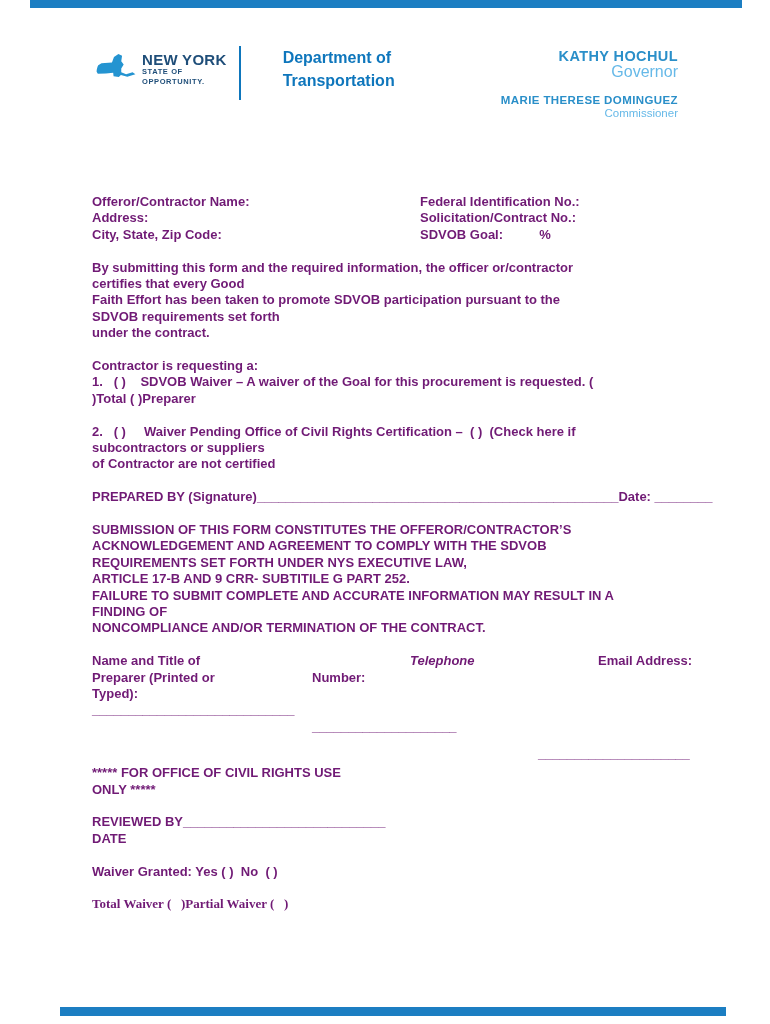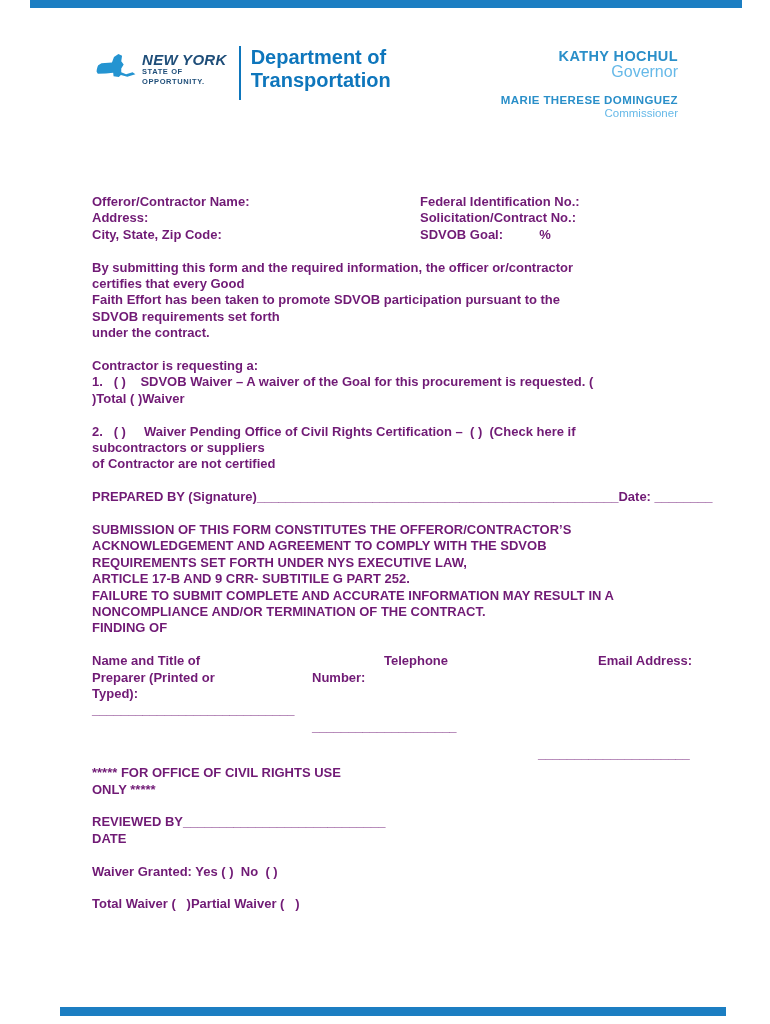--- a/index.html
+++ b/index.html
@@ -15,24 +15,24 @@
   
   .bar { position: absolute; height: 8px; background: var(--bar_blue, #1c7ec2); }
   .bar-top { top: 0; left: 30px; right: 28px; }
   .bar-bottom { bottom: 8px; left: 60px; right: 44px; height: 9px; }
 
   
   .header { position: absolute; top: 42px; left: 95px; right: 92px; height: 95px; }
   .logo { position: absolute; left: 0; top: 4px; display: flex; align-items: flex-start; }
   .state-shape { width: 42px; height: 34px; margin-top: 6px; }
   .logo-words { margin-left: 5px; margin-top: 6px; color: var(--logo_navy, #1f4e79); }
-  .logo-words .ny { font-size: 15px; font-weight: bold; line-height: 15px; letter-spacing: 0.3px; font-style: italic; }
+  .logo-words .ny { font-size: 15px; font-weight: bold; line-height: 15px; letter-spacing: 0.3px; }
   .logo-words .tag { font-size: 7.5px; font-weight: bold; line-height: 8.5px; letter-spacing: 0.6px; margin-top: 1px; }
   .logo-divider { width: 2px; height: 54px; background: var(--dept_blue, #0e76bc); margin: 0 10px 0 12px; }
-  .dept { color: var(--dept_blue, #0e76bc); font-size: 20px; font-weight: bold; line-height: 23px; }
+  .dept { color: var(--dept_blue, #0e76bc); font-size: 16px; font-weight: bold; line-height: 23px; margin-left: 32px; }
 
   .officials { position: absolute; right: 0; top: 6px; text-align: right; }
   .off-name { color: var(--name_blue, #2a8fc9); font-weight: bold; font-size: 14.5px; line-height: 16px; letter-spacing: 0.4px; }
   .off-title { color: var(--title_blue, #66b9e8); font-size: 16px; line-height: 15px; }
   .off-name.small { font-size: 11.5px; line-height: 13px; margin-top: 15px; }
   .off-title.small { font-size: 11.5px; line-height: 13px; }
 
   
   .content {
     position: absolute;
@@ -40,28 +40,28 @@
     color: #701a75; font-size: 13px; font-weight: bold;
   }
   .ln { display: block; white-space: pre-wrap; line-height: 16.4px; min-height: 16.4px; }
   .block { margin: 0 0 16.4px 0; }
   .frow { position: relative; }
   .frow .rcol { position: absolute; left: 328px; top: 0; }
 
   .pline { position: relative; height: 16.4px; white-space: pre-wrap; line-height: 16.4px; padding-left: 12px; }
   .pline span { position: absolute; top: 0; white-space: pre; }
   .pos-0 { left: 0; }
-  .pos-tel { left: 292px; }
+  .pos-tel { left: 318px; font-style: italic; }
   .pos-email { left: 506px; }
   .pos-num { left: 220px; }
   .pos-uemail { left: 446px; margin-top: 44px; }
   .pos-uphone { left: 220px; }
   .gap-sm { }
   .block-preparer { margin-bottom: 30px; }
-  .block-last { margin-bottom: 18px; }
+  .block-last { margin-bottom: 18px; font-family: Liberation Serif, serif; }
 </style>
 </head>
 <body>
 
 <div class="page">
 
   <div class="bar bar-top"></div>
 
   <header class="header">
     <div class="logo">
@@ -108,41 +108,41 @@
       <span class="ln">By submitting this form and the required information, the officer or/contractor</span>
       <span class="ln">certifies that every Good</span>
       <span class="ln">Faith Effort has been taken to promote SDVOB participation pursuant to the</span>
       <span class="ln">SDVOB requirements set forth</span>
       <span class="ln">under the contract.</span>
     </div>
 
     <div class="block">
       <span class="ln">Contractor is requesting a:</span>
       <span class="ln">1.   ( )    SDVOB Waiver – A waiver of the Goal for this procurement is requested. (</span>
-      <span class="ln">)Total ( )Waiver</span>
+      <span class="ln">)Total ( )Preparer</span>
     </div>
 
     <div class="block">
       <span class="ln">2.   ( )     Waiver Pending Office of Civil Rights Certification –  ( )  (Check here if</span>
       <span class="ln">subcontractors or suppliers</span>
       <span class="ln">of Contractor are not certified</span>
     </div>
 
     <div class="block">
       <span class="ln">PREPARED BY (Signature)__________________________________________________Date: ________</span>
     </div>
 
     <div class="block">
       <span class="ln">SUBMISSION OF THIS FORM CONSTITUTES THE OFFEROR/CONTRACTOR’S</span>
       <span class="ln">ACKNOWLEDGEMENT AND AGREEMENT TO COMPLY WITH THE SDVOB</span>
       <span class="ln">REQUIREMENTS SET FORTH UNDER NYS EXECUTIVE LAW,</span>
       <span class="ln">ARTICLE 17-B AND 9 CRR- SUBTITILE G PART 252.</span>
       <span class="ln">FAILURE TO SUBMIT COMPLETE AND ACCURATE INFORMATION MAY RESULT IN A</span>
+      <span class="ln">FINDING OF</span>
       <span class="ln">NONCOMPLIANCE AND/OR TERMINATION OF THE CONTRACT.</span>
-      <span class="ln">FINDING OF</span>
     </div>
 
     <div class="block block-preparer">
       <div class="pline">
         <span class="pos-0">Name and Title of</span>
         <span class="pos-tel">Telephone</span>
         <span class="pos-email">Email Address:</span>
       </div>
       <div class="pline">
         <span class="pos-0">Preparer (Printed or</span>

